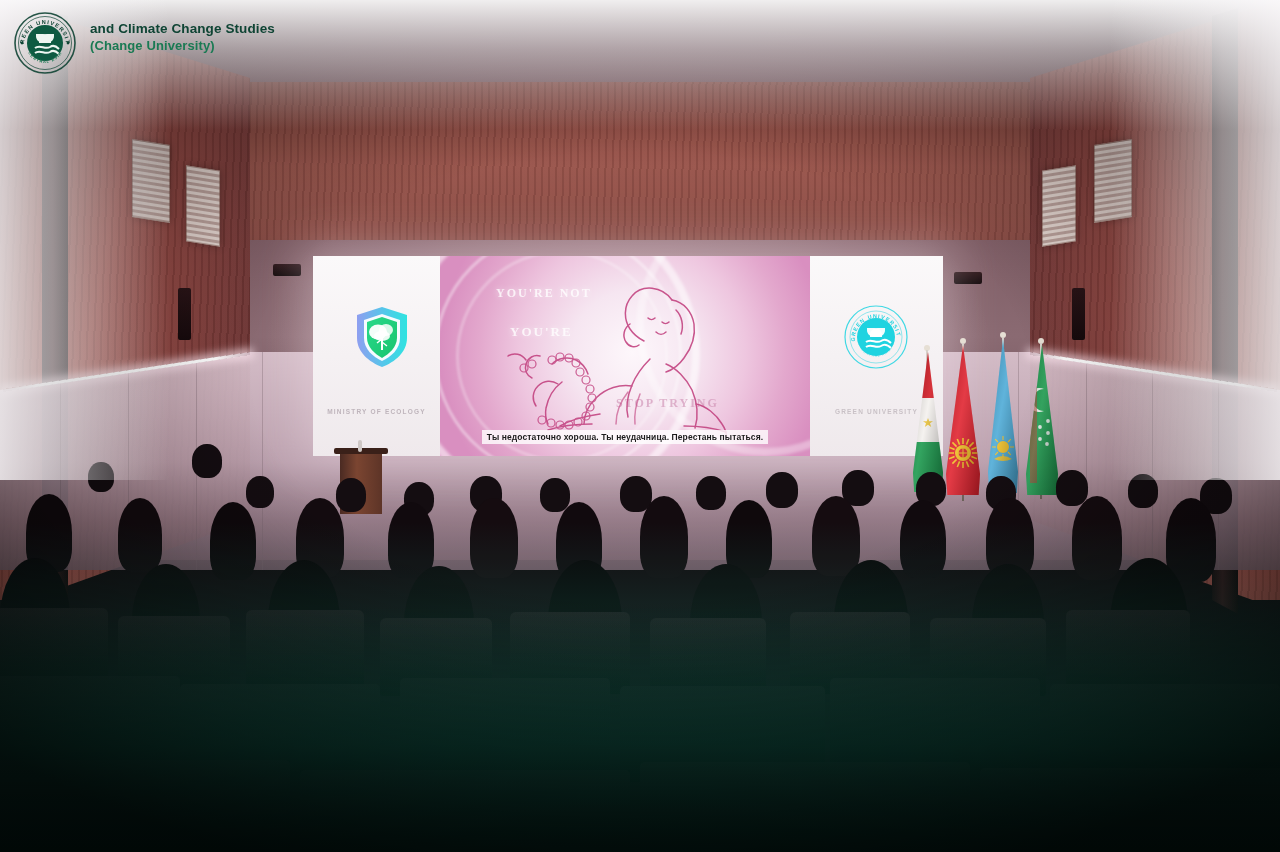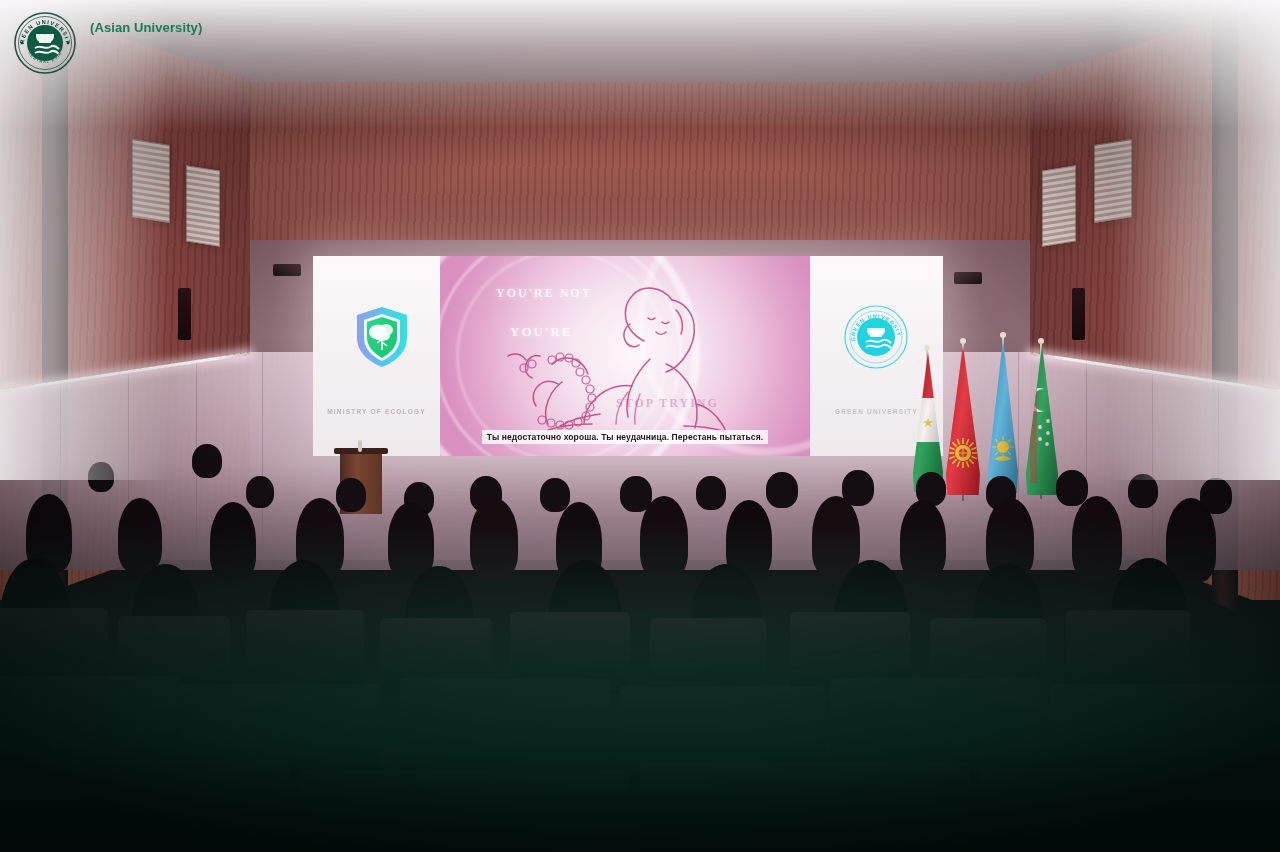--- a/index.html
+++ b/index.html
@@ -548,17 +548,18 @@
         <circle cx="54" cy="31" r="1.4" fill="#0f4434"></circle>
         <text font-family="Liberation Sans, sans-serif" font-size="5.6" font-weight="700" fill="#0f4434" letter-spacing="1.2">
           <textPath href="#bArcTop" startOffset="50%" text-anchor="middle">GREEN UNIVERSITY</textPath>
         </text>
         <text font-family="Liberation Sans, sans-serif" font-size="4" font-weight="600" fill="#1a7a53" letter-spacing="1">
           <textPath href="#bArcBot" startOffset="50%" text-anchor="middle">CENTRAL ASIA</textPath>
         </text>
       </svg>
     </div>
     <div id="brand-text">
-      <div class="l3">(Asian University)</div>
+      <div class="l2">and Climate Change Studies</div>
+      <div class="l3">(Change University)</div>
     </div>
   </div>
 
 </div>
 
 </body></html>

